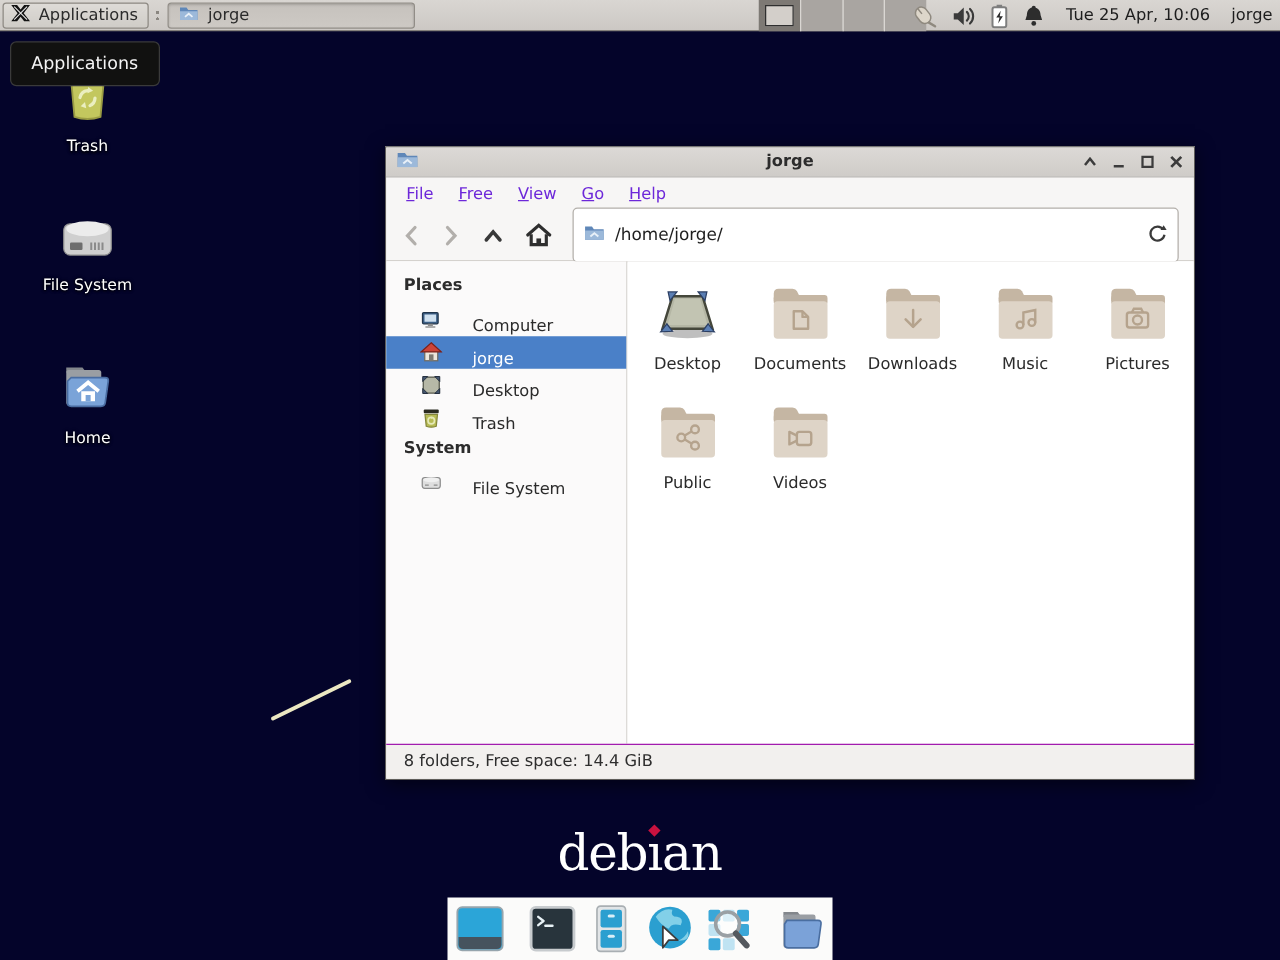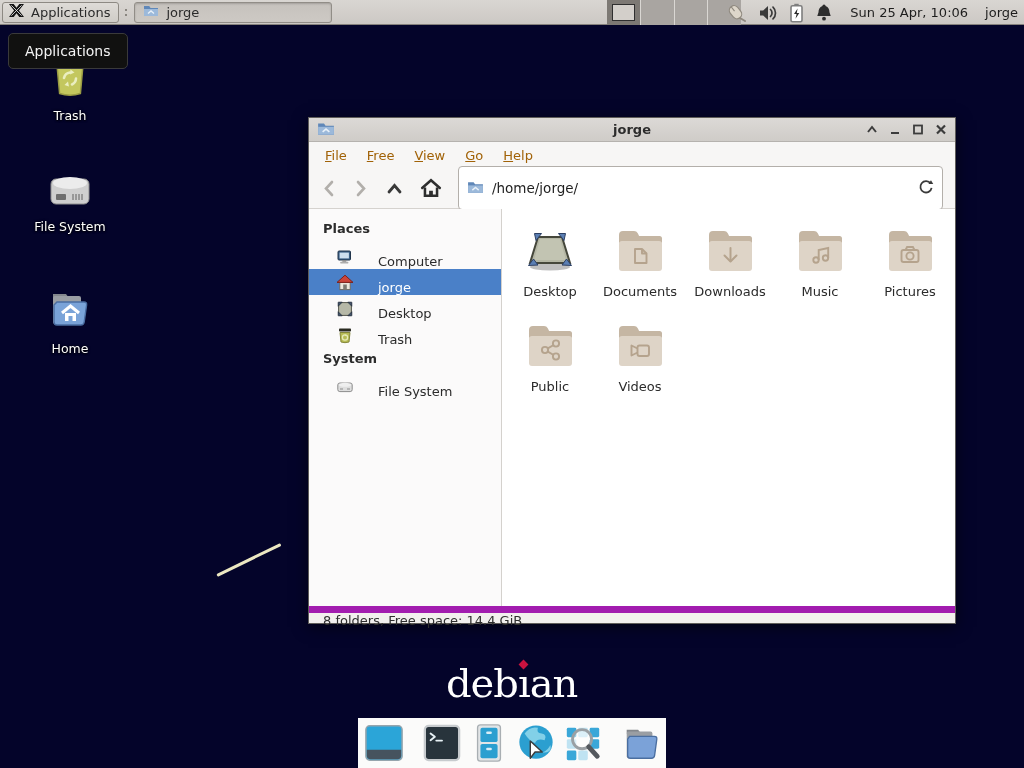--- a/index.html
+++ b/index.html
@@ -63,40 +63,40 @@
   
   .window { position:absolute; left:308px; top:117px; width:648px; height:507px; z-index:30;
             background:#ffffff; border:1px solid #5f5d5a; box-shadow:0 3px 14px rgba(0,0,0,.55);
             display:flex; flex-direction:column; }
   .titlebar { height:24px; background:linear-gradient(#dcd9d6,#cfccc8); display:flex; align-items:center;
               padding:0 8px; position:relative; border-bottom:1px solid #b5b2ae; }
   .titlebar .title { position:absolute; left:0; right:0; text-align:center; font-weight:bold; color:#2c2c2c; }
   .tb-buttons { margin-left:auto; display:flex; align-items:center; gap:11px; z-index:2; }
   .tb-buttons span { display:flex; }
   .menubar { height:26px; background:#f7f6f5; display:flex; align-items:center; padding-left:6px; }
-  .menu-item { padding:12px 10px; line-height:25px; color:#a16207; }
+  .menu-item { padding:12px 10px; line-height:25px; color:#6d28d9; }
   .menu-item::first-letter { text-decoration:underline; }
   .toolbar { height:41px; background:#f7f6f5; border-bottom:1px solid #d5d2ce; display:flex;
              align-items:center; padding:0 12px; gap:16px; }
   .toolbar .nav { display:flex; }
   .pathbar { flex:1; height:44px; background:#fff; border:1px solid #b3afaa; border-radius:4px;
              display:flex; align-items:center; padding:0 8px; gap:8px; }
   .pathbar input { flex:1; border:none; outline:none; font:13.5px "DejaVu Sans",sans-serif; color:#1e1e1e; background:transparent; }
   .win-body { flex:1; display:flex; min-height:0; }
   .sidebar { width:196px; background:#fbfafa; border-right:1px solid #d4d1cd; padding-top:8px; }
   .side-header { font-weight:bold; color:#2c2c2c; padding:4px 0 4px 14px; height:26px; }
   .side-item { height:26px; display:flex; align-items:flex-end; gap:24px; padding-left:27px; color:#2b2b2b; }
   .side-item.selected { background:#4a80c8; color:#ffffff; }
   .main-pane { flex:1; background:#fff; padding:18px 0 0 3px; display:grid;
                grid-template-columns:repeat(5,90px); grid-auto-rows:95px; align-content:start; }
   .fitem { width:90px; display:flex; flex-direction:column; align-items:center; }
   .fitem .ficon { width:48px; height:48px; display:flex; align-items:flex-start; justify-content:center; }
   .fitem .flabel { margin-top:9px; font-size:13px; color:#2b2b2b; }
-  .statusbar { height:17px; background:#f2f0ee; border-top:7px solid #a21caf; display:flex;
-               padding-left:14px; color:#2e2e2e; }
+  .statusbar { height:28px; background:#f2f0ee; border-top:1px solid #a21caf; display:flex;
+               align-items:center; padding-left:14px; color:#2e2e2e; }
 </style>
 </head>
 <body>
 
 <div class="screen">
 
   <div class="panel">
     <div class="app-button">
       <span>
         <svg width="17" height="15" viewBox="0 0 18 16">
@@ -149,21 +149,21 @@
             <rect x="2" y="2.8" width="11" height="16" rx="1.6" fill="#fff" stroke="#7e7e7e" stroke-width="1.6"></rect>
             <path d="M8.6 5.5L5 11h2.6l-1.1 4.8L10.3 10H7.8z" fill="#2c2c2c"></path>
           </svg>
       </span>
       <span>
         <svg width="18" height="19" viewBox="0 0 18 19">
             <path d="M9 1.5a1.6 1.6 0 0 1 1.6 1.6c2.8 1 3.9 3.4 3.9 6.2l1.2 3.7H2.3l1.2-3.7c0-2.8 1.1-5.2 3.9-6.2A1.6 1.6 0 0 1 9 1.5z" fill="#2d2d2d"></path>
             <circle cx="9" cy="15.7" r="1.9" fill="#2d2d2d"></circle>
           </svg>
       </span>
-      <span class="clock-text">Sun 25 Apr, 10:06</span>
+      <span class="clock-text">Tue 25 Apr, 10:06</span>
       <span class="user-text">jorge</span>
     </div>
   </div>
 
   <div class="tooltip">Applications</div>
 
   <div class="d-item d-trash">
     <span>
       <svg width="46" height="48" viewBox="0 0 46 48">
           <rect x="9" y="6" width="28" height="7" rx="1.5" fill="#23231a"></rect>

